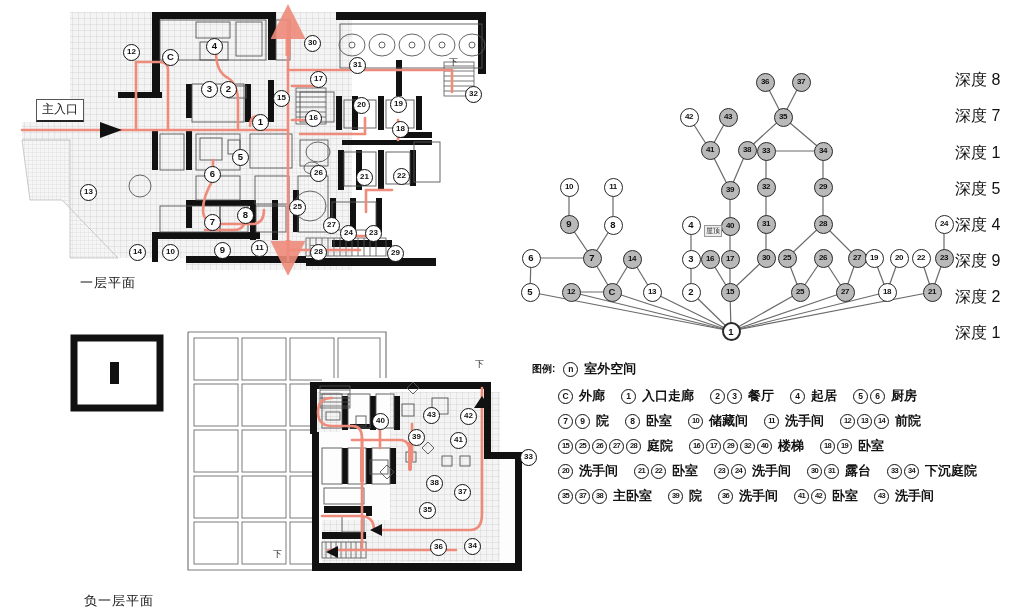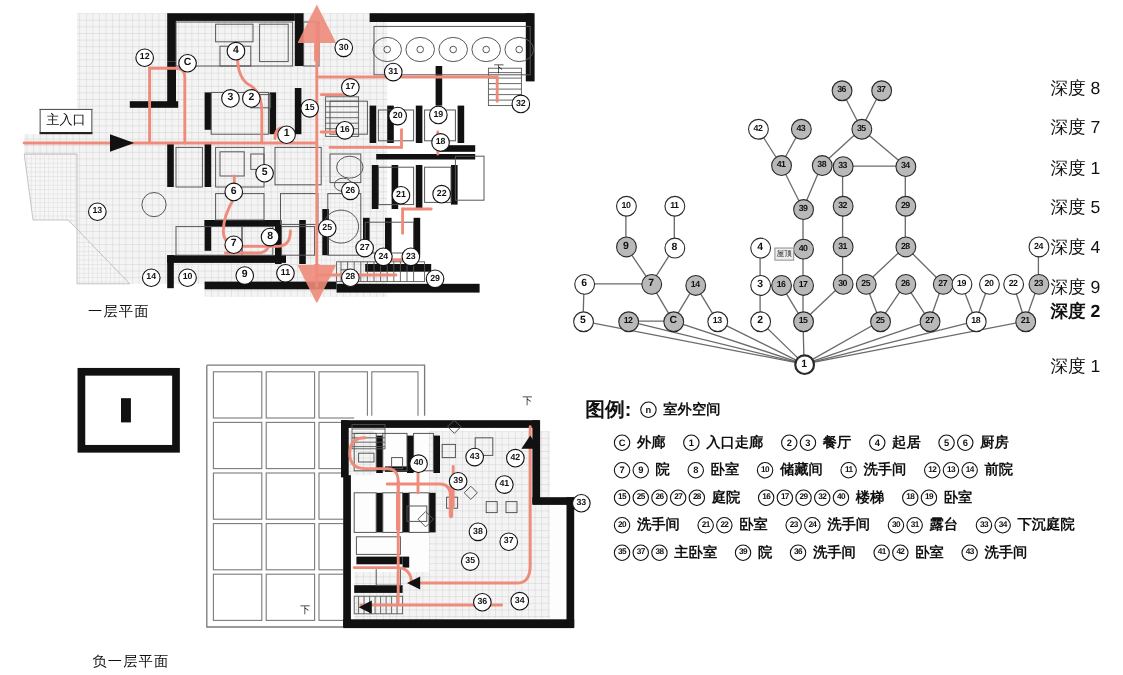--- a/index.html
+++ b/index.html
@@ -32,21 +32,21 @@
          font-size:9.5px;line-height:15px;text-align:center;color:#111;
          font-weight:600;background:#ffffff;}
   .gnode.shaded{background:#b9b9b9;}
   .gnode.root{background:#ffffff;border-width:2px;}
   .gnode.sm{font-size:8px;letter-spacing:-0.5px;}
   .roof-tag{position:absolute;font-size:7px;color:#222;background:#eee;
             border:1px solid #999;padding:0 1px;white-space:nowrap;}
 
   
   .legend{position:absolute;font-size:13px;color:#111;}
-  .legend-title{font-weight:bold;font-size:18px;}
+  .legend-title{font-weight:bold;font-size:10px;}
   .legend-row{display:flex;align-items:center;gap:0px;margin-bottom:7px;
               white-space:nowrap;font-size:13px;}
   .legend-group{display:inline-flex;align-items:center;margin-right:16px;}
   .lbub{display:inline-block;width:15px;height:15px;border-radius:50%;
         border:1.5px solid #111;color:#111;font-size:8.5px;line-height:12px;
         text-align:center;box-sizing:border-box;font-weight:700;margin-right:2px;
         background:#fff;}
   .lbub.fat{font-size:7.5px;letter-spacing:-0.6px;}
   .ltext{margin-left:4px;font-weight:bold;font-size:13px;}
 </style>
@@ -483,21 +483,21 @@
       <div class="gnode sm" style="left: 934.5px; top: 214.5px;">24</div>
       <div class="gnode shaded sm" style="left: 922.5px; top: 282.5px;">21</div>
     </div>
   <div id="depth-labels">
       <div class="depth-label" style="left: 955px; top: 70px;">深度 8</div>
       <div class="depth-label" style="left: 955px; top: 106px;">深度 7</div>
       <div class="depth-label" style="left: 955px; top: 143px;">深度 1</div>
       <div class="depth-label" style="left: 955px; top: 179px; text-align: right;">深度 5</div>
       <div class="depth-label" style="left: 955px; top: 215px;">深度 4</div>
       <div class="depth-label" style="left: 955px; top: 251px;">深度 9</div>
-      <div class="depth-label" style="left: 955px; top: 273px; font-weight: bold;">深度 2</div>
+      <div class="depth-label" style="left: 955px; top: 287px;">深度 2</div>
       <div class="depth-label" style="left: 955px; top: 323px;">深度 1</div>
     </div>
   <div class="roof-tag" id="roof-tag" style="left: 704px; top: 225px;">屋顶</div>
 </div>
 
 <div class="legend" style="left:532px;top:360px;width:480px;">
   <div style="display:flex;align-items:center;margin-bottom:9px;">
     <span class="legend-title">图例:</span>
     <span id="legend-title-item" style="margin-left:8px;display:inline-flex;align-items:center;">
         <span class="lbub">n</span>

